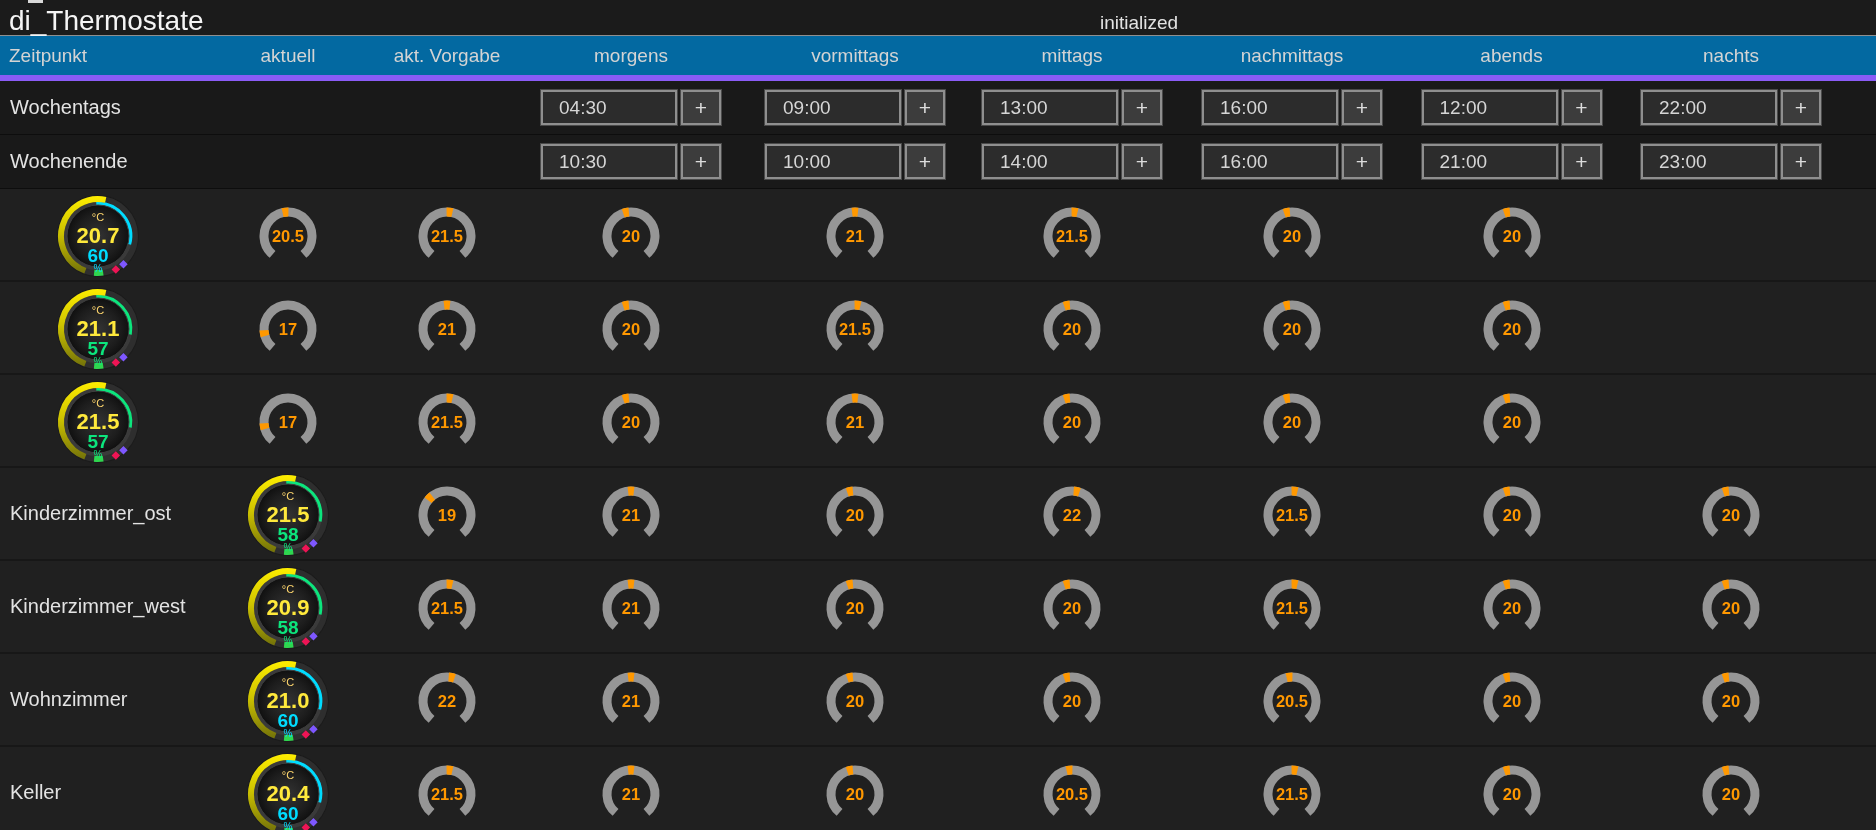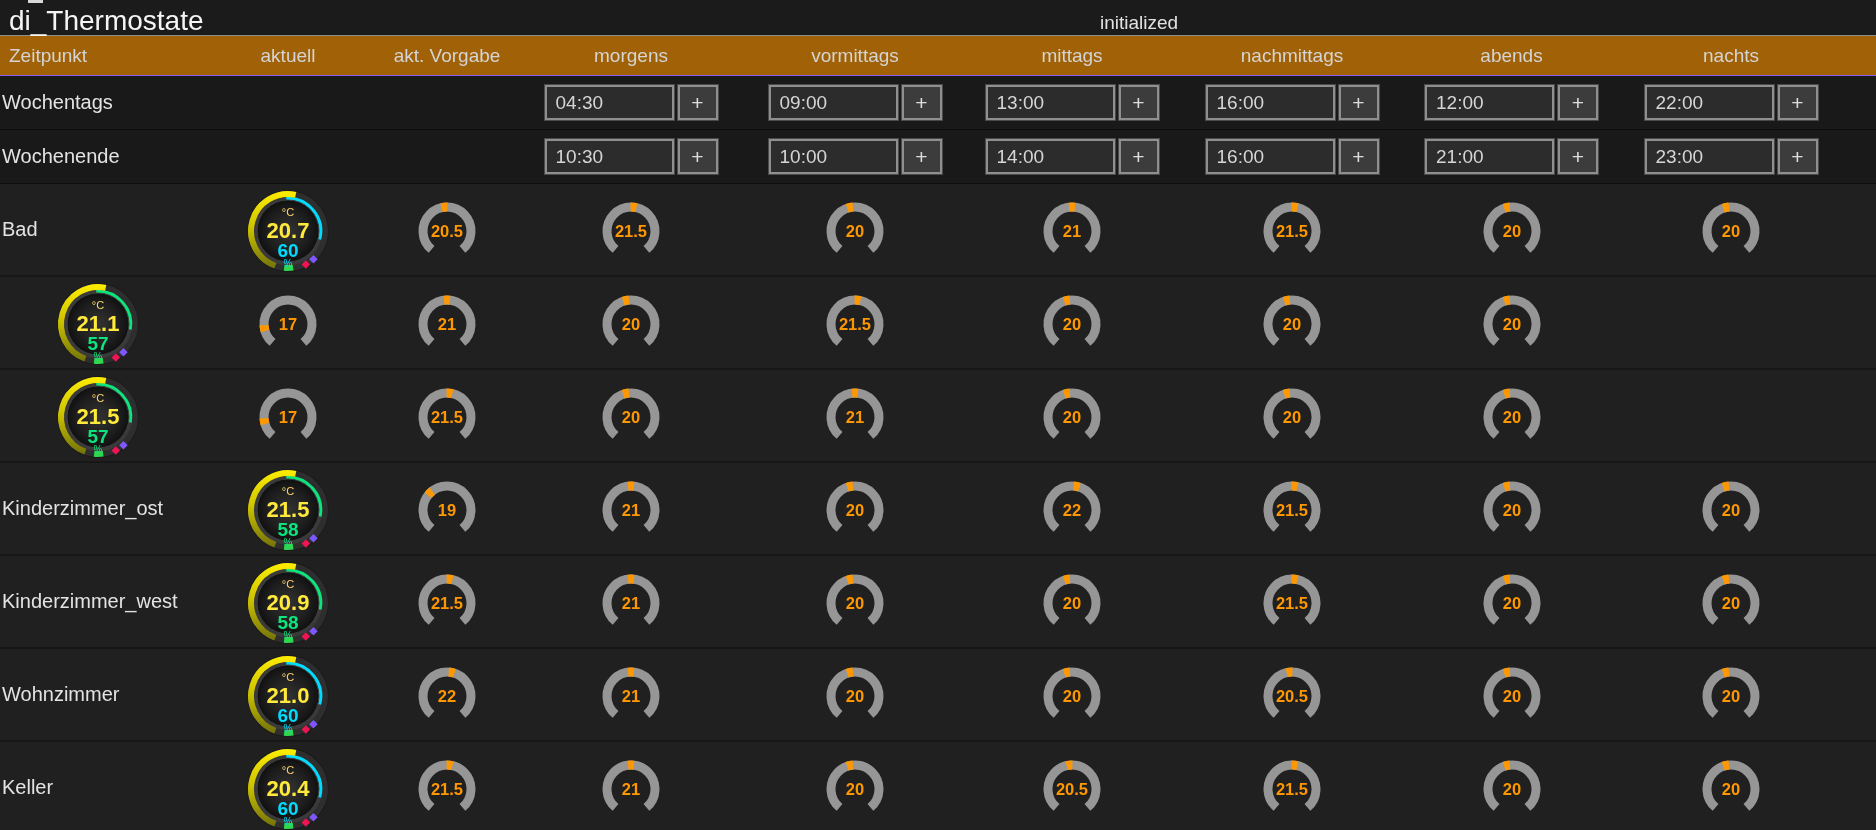--- a/index.html
+++ b/index.html
@@ -7,34 +7,34 @@
   .app{position:relative;width:1876px;height:830px;background:#161616;overflow:hidden;}
 
   
   .topbar{position:relative;height:35px;background:#1b1b1b;border-bottom:1px solid #8f8f8f;}
   .topbar .title{position:absolute;left:9px;top:5px;font-size:28px;color:#f5f5f5;}
   .topbar .status{position:absolute;left:1100px;top:12px;font-size:19px;color:#e2e2e2;}
   .artifact{position:absolute;left:28px;top:0;width:15px;height:3px;background:#d8d8d8;}
 
   
   .row{display:grid;grid-template-columns:196px 184px 134px 234px 214px 220px 220px 219px 220px 35px;align-items:center;}
-  .hdr{height:39px;background:#a16207;border-bottom:1px solid #8b5cf6;}
+  .hdr{height:39px;background:#0369a1;border-bottom:6px solid #8b5cf6;}
   .hdr .hcell{font-size:19px;color:#d4d4d4;text-align:center;}
   .hdr .hcell.first{text-align:left;padding-left:9px;}
 
   .schedrow{height:53px;background:#191919;border-bottom:1px solid #0d0d0d;}
   .roomrow{height:91px;background:#202020;border-bottom:2px solid #171717;}
 
   .cell{display:flex;align-items:center;justify-content:center;height:100%;}
-  .labelcell{justify-content:flex-start;padding-left:2px;font-size:20px;color:#e3e3e3;}
+  .labelcell{justify-content:flex-start;padding-left:10px;font-size:20px;color:#e3e3e3;}
 
   
   .tgroup{display:flex;align-items:center;}
   .tinput{width:116px;height:31px;line-height:31px;background:#2c2c2c;border:2px solid #8f8f8f;
-          box-shadow:0 0 0 1px #4a4a4a;color:#d6d6d6;font-size:19px;padding-left:9px;}
+          box-shadow:0 0 0 1px #4a4a4a;color:#d6d6d6;font-size:19px;padding-left:16px;}
   .tplus{width:36px;height:31px;margin-left:4px;background:#3c3c3c;border:2px solid #8f8f8f;
          box-shadow:0 0 0 1px #4a4a4a;color:#dcdcdc;font-size:21px;display:flex;
          align-items:center;justify-content:center;cursor:pointer;}
 
   svg{display:block;}
 </style>
 </head>
 <body>
 
 <div class="app">
@@ -133,21 +133,20 @@
         </div>
         <div class="cell">
           <div class="tgroup">
             <div class="tinput">23:00</div>
             <div class="tplus">+</div>
           </div>
         </div>
         <div class="cell"></div>
       </div>
       <div class="row roomrow">
-        <div class="cell labelcell">Bad</div>
         <div class="cell">
           <svg width="88" height="88" viewBox="0 0 88 88">
             <defs>
               <linearGradient id="gTemp0" gradientUnits="userSpaceOnUse" x1="44" y1="86" x2="44" y2="4">
                 <stop offset="0" stop-color="#6b6b0a"></stop>
                 <stop offset="0.55" stop-color="#cfc400"></stop>
                 <stop offset="1" stop-color="#ffee00"></stop>
               </linearGradient>
               <radialGradient id="gFace0">
                 <stop offset="0" stop-color="#333333"></stop>

